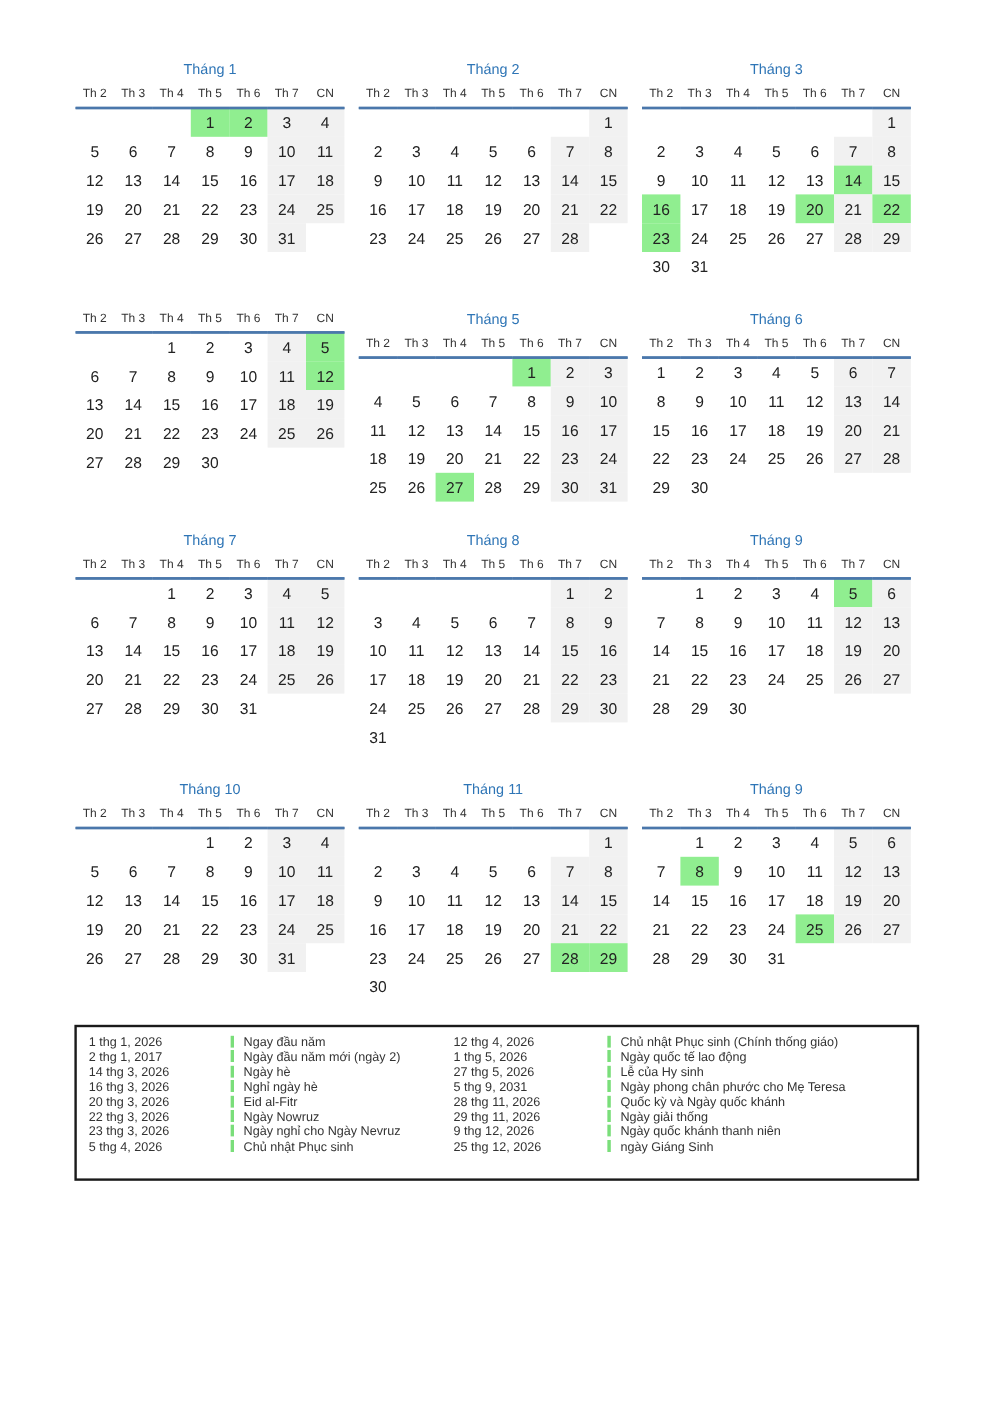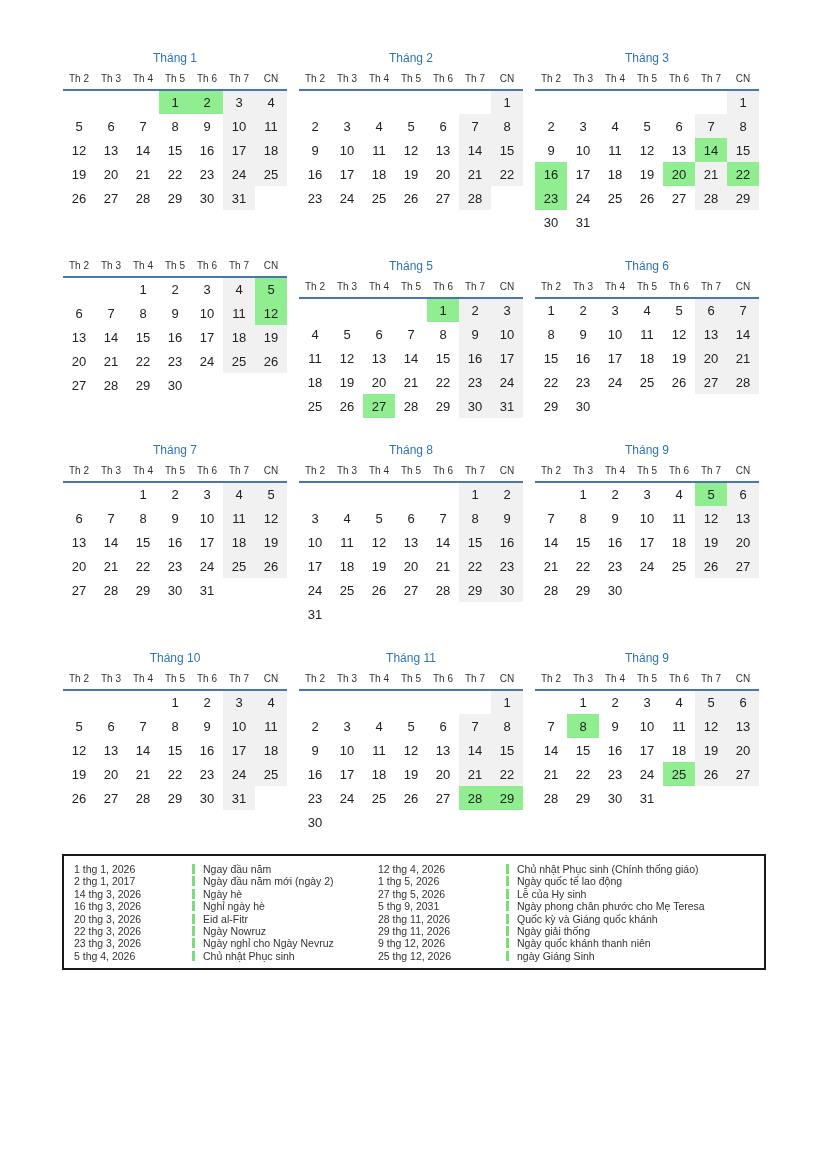--- a/index.html
+++ b/index.html
@@ -39,21 +39,21 @@
   }
   table.month td{
     text-align:center;font-size:13px;color:#222;
     height:24px;padding:0;
   }
   td.we{background:var(--we);}
   td.hl{background:var(--hl);}
   .legend{
     margin:20px 0 0 5px;width:704px;
     border:2px solid var(--border);
-    padding:7px 10px 6px 10px;
+    padding:7px 10px 20px 10px;
     display:grid;
     grid-template-columns:118px 186px 128px 1fr;
     font-size:10.5px;color:#333;
     line-height:12.4px;
   }
   .lg-date{white-space:nowrap;}
   .lg-name{white-space:nowrap;overflow:hidden;}
   .marker{
     display:inline-block;width:3px;height:10px;
     background:var(--marker);margin-right:8px;vertical-align:-1px;
@@ -863,21 +863,21 @@
       <div class="lg-name"><span class="marker"></span><span>Ngày hè</span></div>
       <div class="lg-date">27 thg 5, 2026</div>
       <div class="lg-name"><span class="marker"></span><span>Lễ của Hy sinh</span></div>
       <div class="lg-date">16 thg 3, 2026</div>
       <div class="lg-name"><span class="marker"></span><span>Nghỉ ngày hè</span></div>
       <div class="lg-date">5 thg 9, 2031</div>
       <div class="lg-name"><span class="marker"></span><span>Ngày phong chân phước cho Mẹ Teresa</span></div>
       <div class="lg-date">20 thg 3, 2026</div>
       <div class="lg-name"><span class="marker"></span><span>Eid al-Fitr</span></div>
       <div class="lg-date">28 thg 11, 2026</div>
-      <div class="lg-name"><span class="marker"></span><span>Quốc kỳ và Giáng quốc khánh</span></div>
+      <div class="lg-name"><span class="marker"></span><span>Quốc kỳ và Ngày quốc khánh</span></div>
       <div class="lg-date">22 thg 3, 2026</div>
       <div class="lg-name"><span class="marker"></span><span>Ngày Nowruz</span></div>
       <div class="lg-date">29 thg 11, 2026</div>
       <div class="lg-name"><span class="marker"></span><span>Ngày giải thống</span></div>
       <div class="lg-date">23 thg 3, 2026</div>
       <div class="lg-name"><span class="marker"></span><span>Ngày nghỉ cho Ngày Nevruz</span></div>
       <div class="lg-date">9 thg 12, 2026</div>
       <div class="lg-name"><span class="marker"></span><span>Ngày quốc khánh thanh niên</span></div>
       <div class="lg-date">5 thg 4, 2026</div>
       <div class="lg-name"><span class="marker"></span><span>Chủ nhật Phục sinh</span></div>

